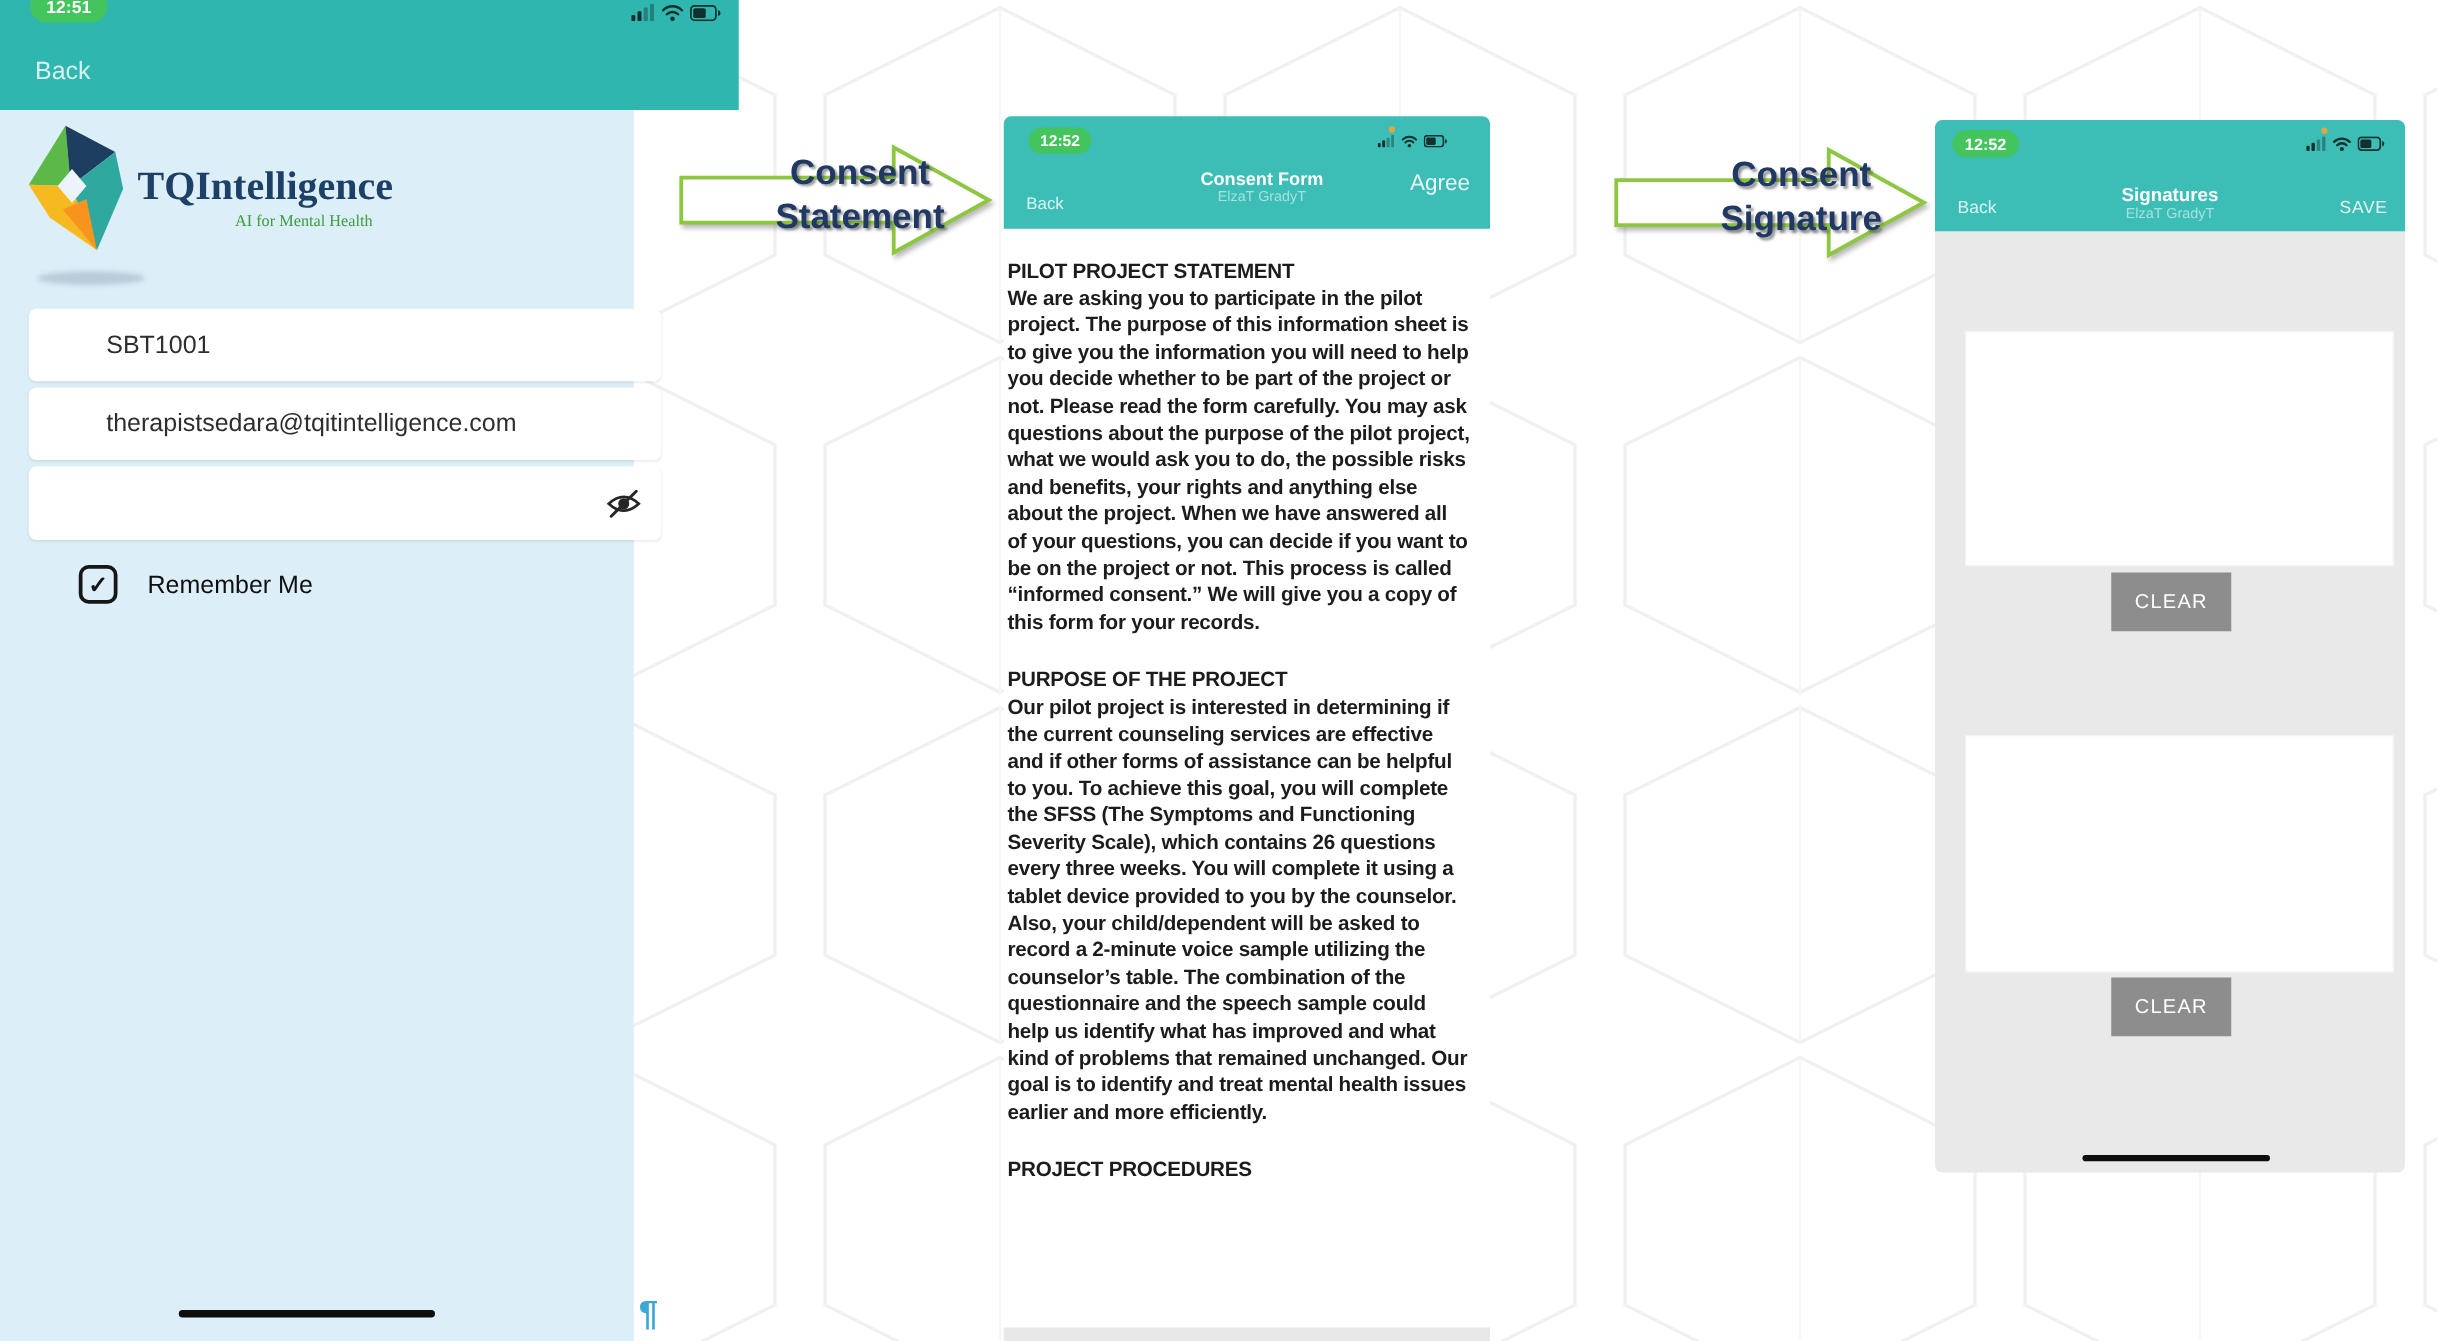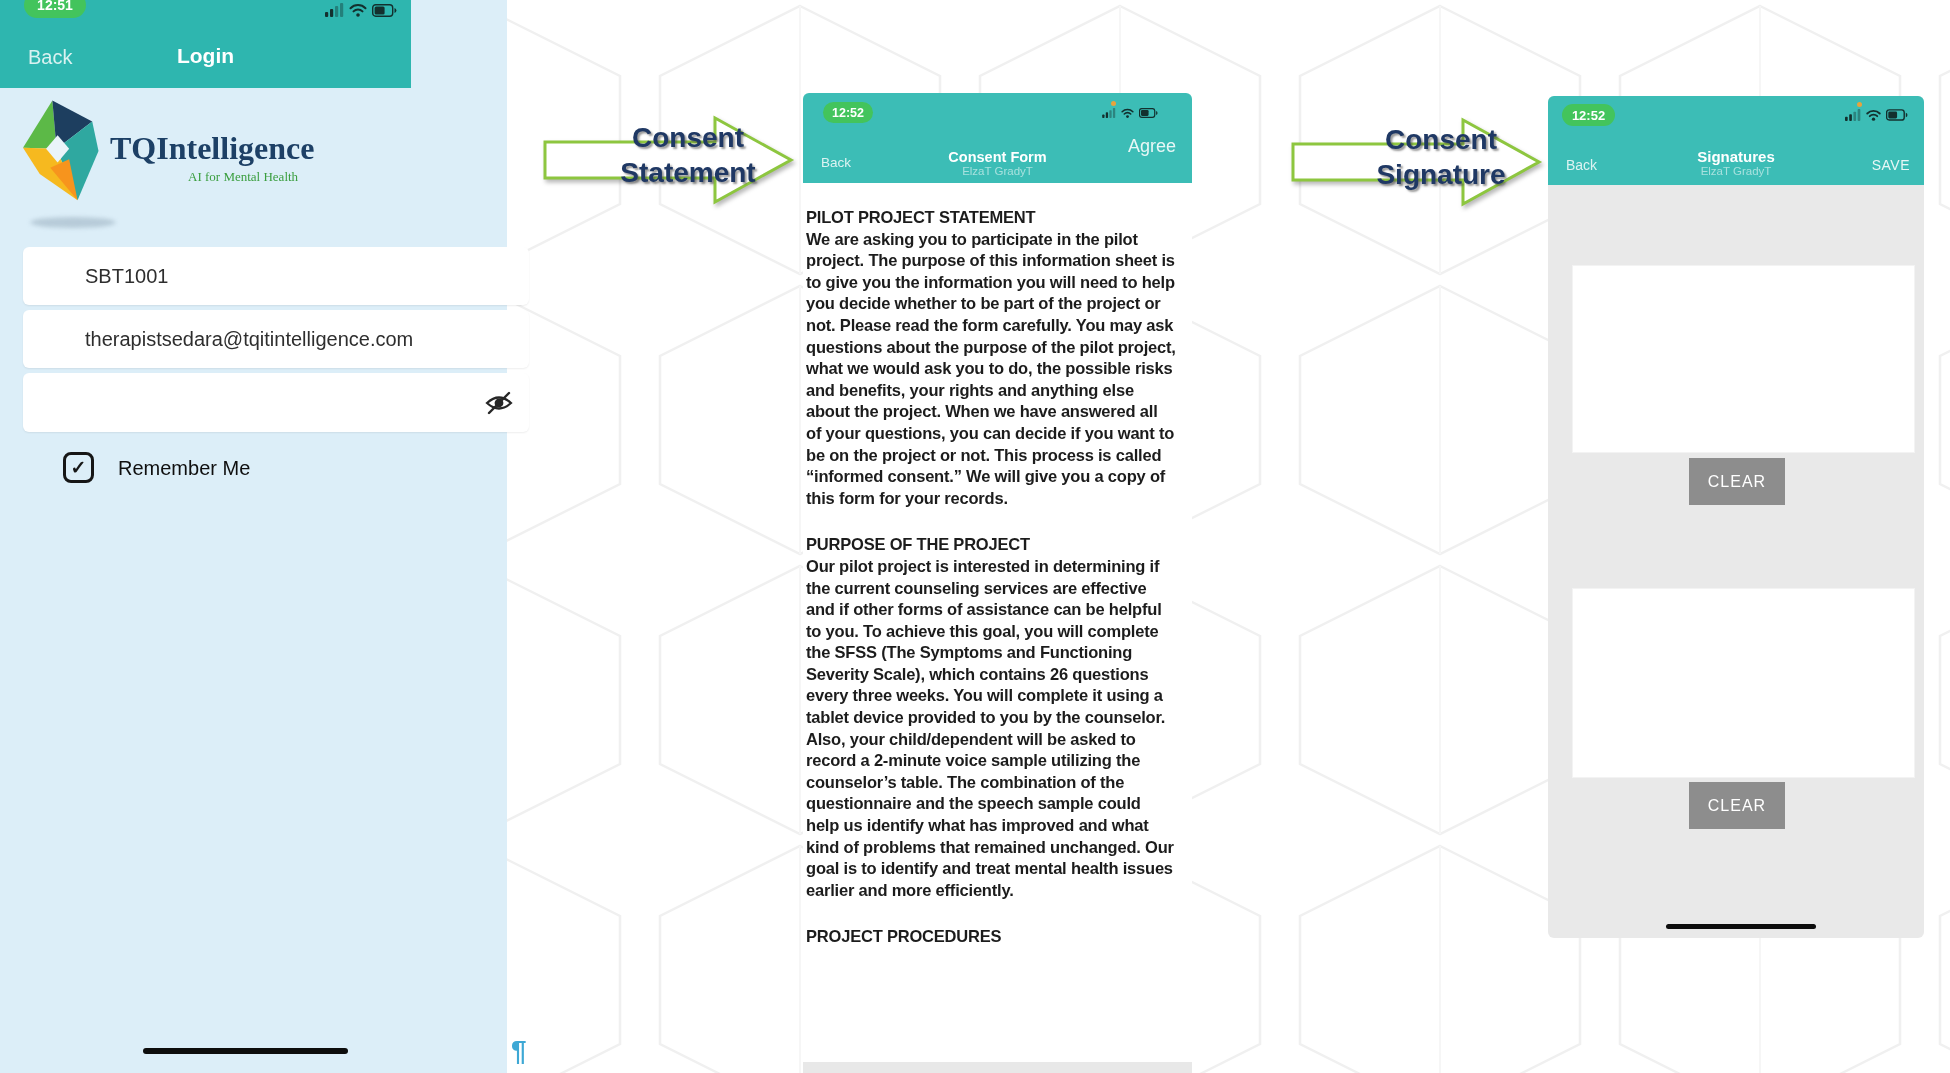--- a/index.html
+++ b/index.html
@@ -11,21 +11,21 @@
     border-radius:13px;display:flex;align-items:center;justify-content:center;}
   .status-icons{position:absolute;display:flex;align-items:center;gap:5px;}
   .rec-dot{position:absolute;width:5px;height:5px;border-radius:50%;background:#e8a33d;}
   .nav-back{position:absolute;color:rgba(255,255,255,0.82);cursor:default;}
   .nav-action{position:absolute;color:rgba(255,255,255,0.88);}
   .nav-titlebox{position:absolute;left:0;width:100%;text-align:center;color:#fff;}
   .nav-sub{color:rgba(255,255,255,0.55);font-weight:400;}
 
   
   .phone-left{position:absolute;left:0;top:0;width:507px;height:1073px;background:#dceef8;}
-  .pl-header{position:absolute;left:0;top:0;width:411px;height:88px;background:#2eb6af;}
+  .pl-header{position:absolute;left:0;top:0;width:591px;height:88px;background:#2eb6af;}
   .pl-pill{left:24px;top:-8px;width:62px;height:26px;font-size:14px;}
   .pl-icons{right:14px;top:3px;}
   .pl-back{left:28px;top:46px;font-size:20px;}
   .pl-title{top:44px;font-size:21px;font-weight:700;}
   .logo-gem{position:absolute;left:23px;top:99px;}
   .brand{position:absolute;left:110px;top:130px;font-family:"Liberation Serif",serif;
     font-weight:700;font-size:32px;color:#1d4066;}
   .tagline{position:absolute;left:188px;top:169px;font-family:"Liberation Serif",serif;
     font-size:13px;color:#3a9e3f;}
   .logo-shadow{position:absolute;left:30px;top:217px;width:86px;height:11px;border-radius:50%;
@@ -56,21 +56,21 @@
 
   
   .phone-mid{position:absolute;left:803px;top:93px;width:389px;height:980px;background:#fff;
     border-radius:6px 6px 0 0;}
   .mp-header{position:absolute;left:0;top:0;width:389px;height:90px;background:#3cbdb6;
     border-radius:6px 6px 0 0;}
   .mp-pill{left:20px;top:9px;width:50px;height:21px;font-size:12.5px;}
   .mp-icons{right:34px;top:15px;}
   .mp-dot{right:76px;top:8px;}
   .mp-back{left:18px;bottom:13px;font-size:13.5px;}
-  .mp-titlebox{bottom:6px;}
+  .mp-titlebox{bottom:19px;padding-left:12px;}
   .mp-title{font-size:14.5px;font-weight:700;}
   .mp-sub{font-size:11.5px;}
   .mp-action{right:16px;bottom:26px;font-size:18px;margin-left:12px;}
   .mp-body{position:absolute;left:0;top:90px;width:389px;padding:24px 4px 0 3px;box-sizing:border-box;
     font-size:16.5px;font-weight:600;line-height:21.6px;letter-spacing:-0.2px;color:#1c1c1c;}
   .mp-section{margin:0 12px 25px 0;}
   .mp-section p{margin:0;}
   .mp-strip{position:absolute;left:0;top:969px;width:389px;height:11px;background:#e8e8e8;}
 
   
@@ -126,21 +126,20 @@
           <path d="M4.5 8.4 a6.3 6.3 0 0 1 9 0" fill="none" stroke="#13302e" stroke-width="2" stroke-linecap="round"></path>
           <circle cx="9" cy="12" r="1.8" fill="#13302e"></circle>
         </svg>
         <svg width="25" height="13" viewBox="0 0 25 13">
           <rect x="0.7" y="0.7" width="20" height="11.5" rx="3" fill="none" stroke="#13302e" stroke-width="1.4"></rect>
           <rect x="2.6" y="2.6" width="10" height="7.8" rx="1.5" fill="#13302e"></rect>
           <path d="M22.5 4 v5 a2.6 2.6 0 0 0 0 -5 z" fill="#13302e"></path>
         </svg>
       </div>
       <span class="nav-back pl-back">Back</span>
-      <div class="nav-titlebox pl-title">Login</div>
     </div>
 
     <svg class="logo-gem" width="86" height="108" viewBox="0 0 82 100">
       <polygon points="28,0 0,45 32,46" fill="#5cb947"></polygon>
       <polygon points="28,0 32,46 66,20" fill="#1d3e5f"></polygon>
       <polygon points="66,20 32,46 52,95 72,48" fill="#2fa8a0"></polygon>
       <polygon points="0,45 32,46 52,95 16,70" fill="#f6b91f"></polygon>
       <polygon points="26,64 52,95 44,56" fill="#f7941d"></polygon>
       <polygon points="33,33 44,46 33,59 22,46" fill="#eaf4f9"></polygon>
     </svg>

